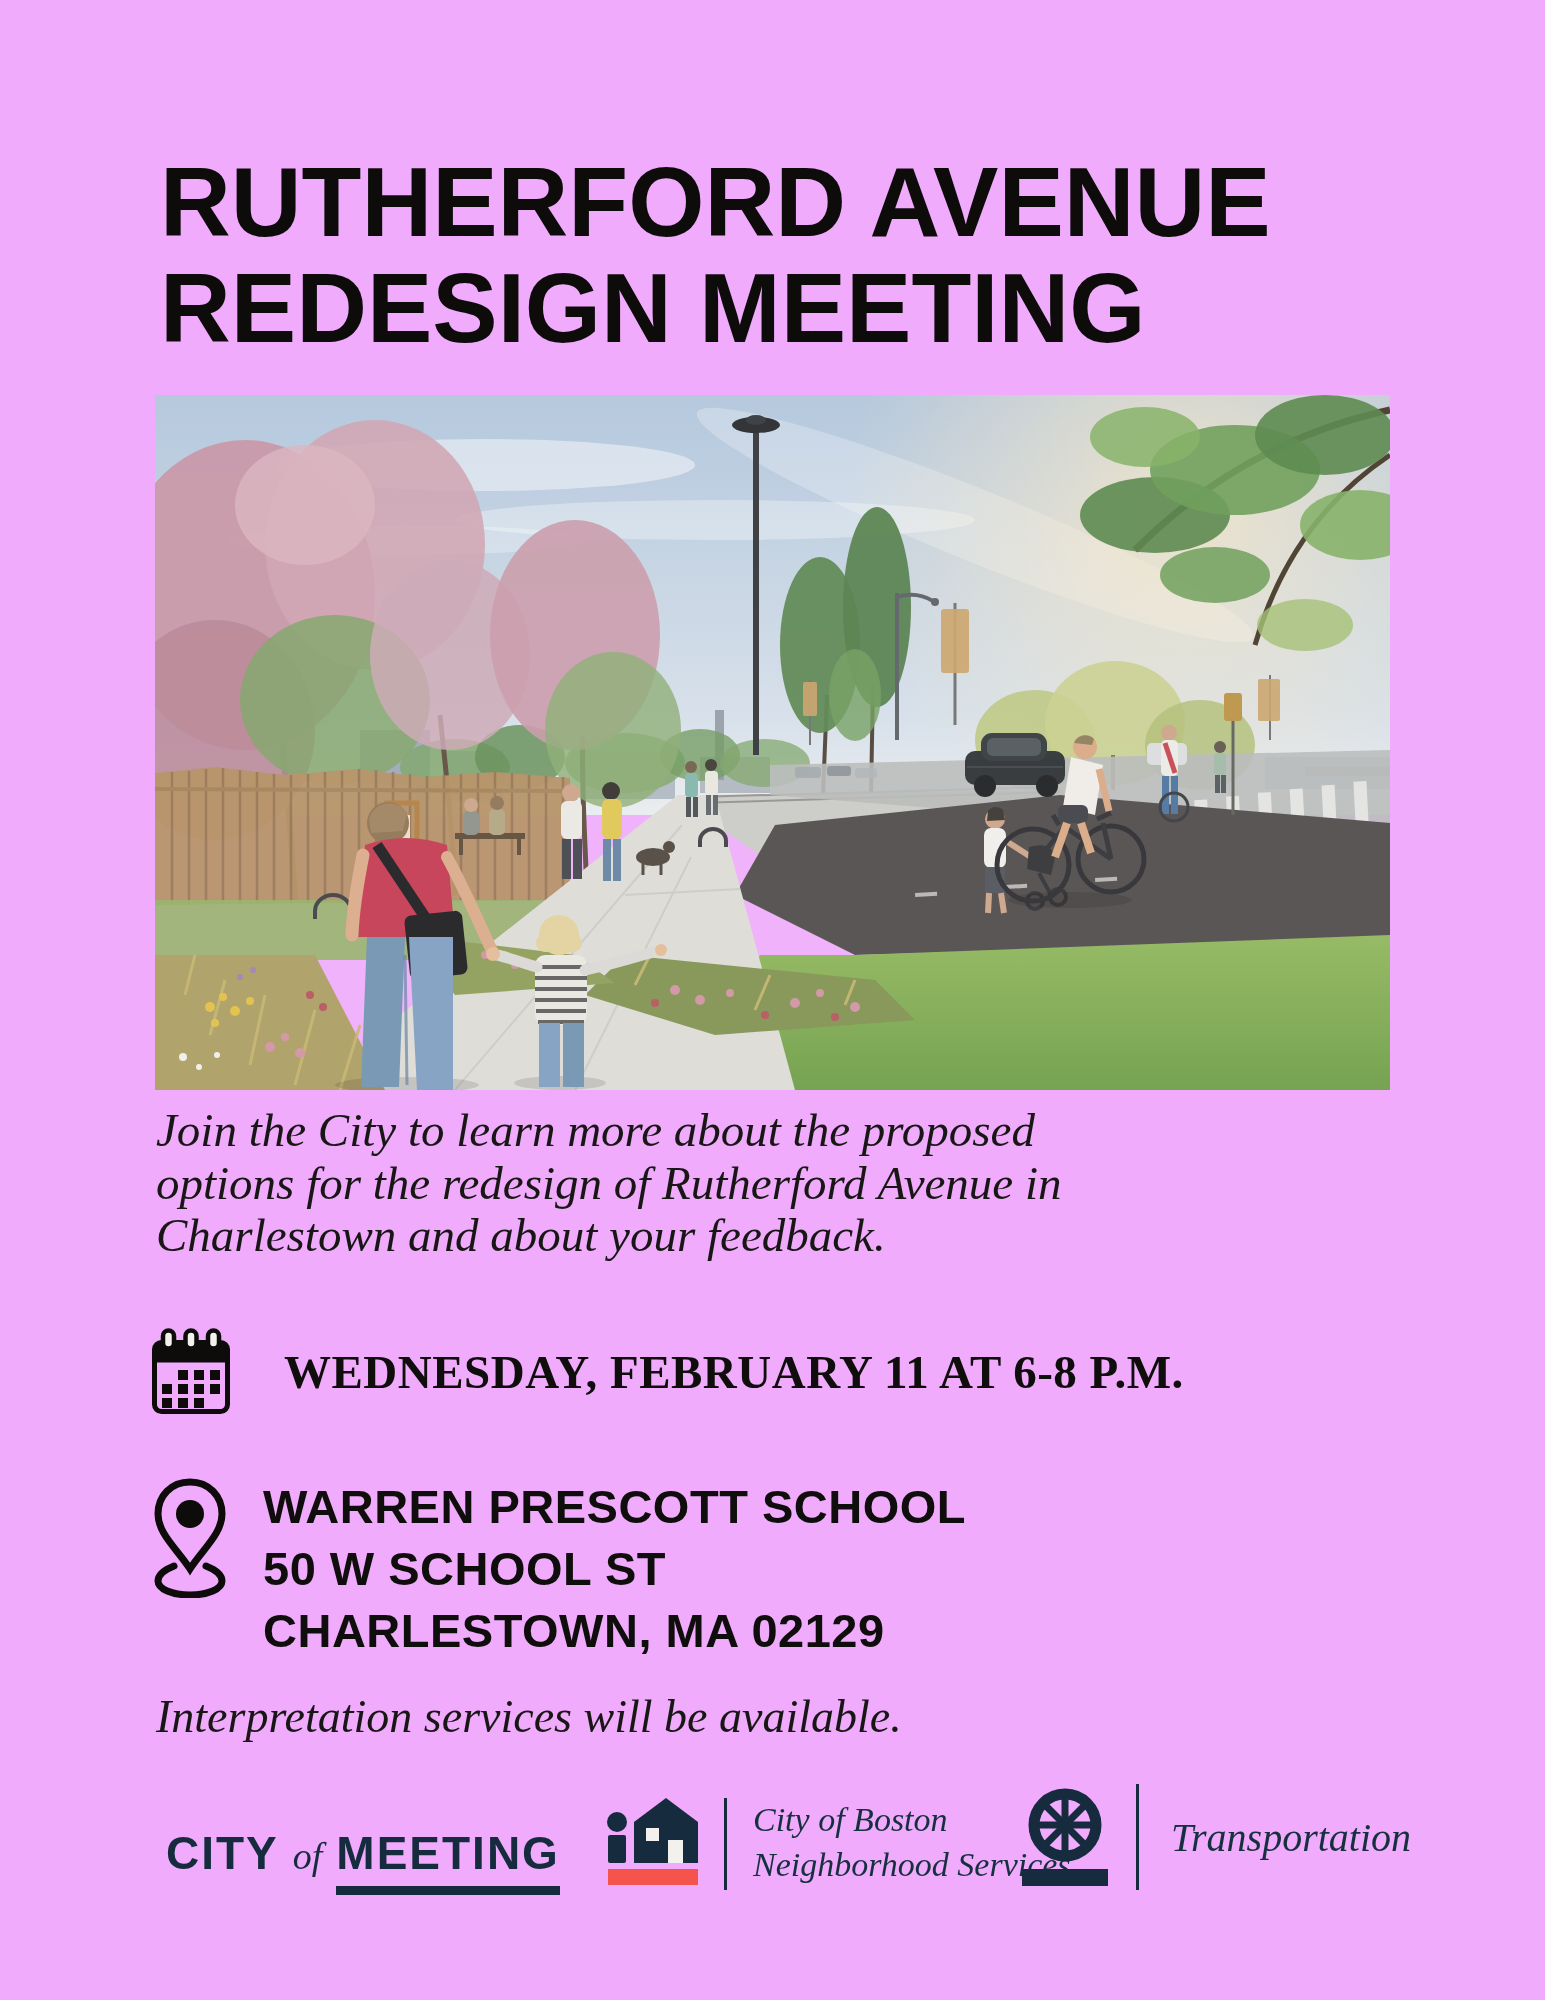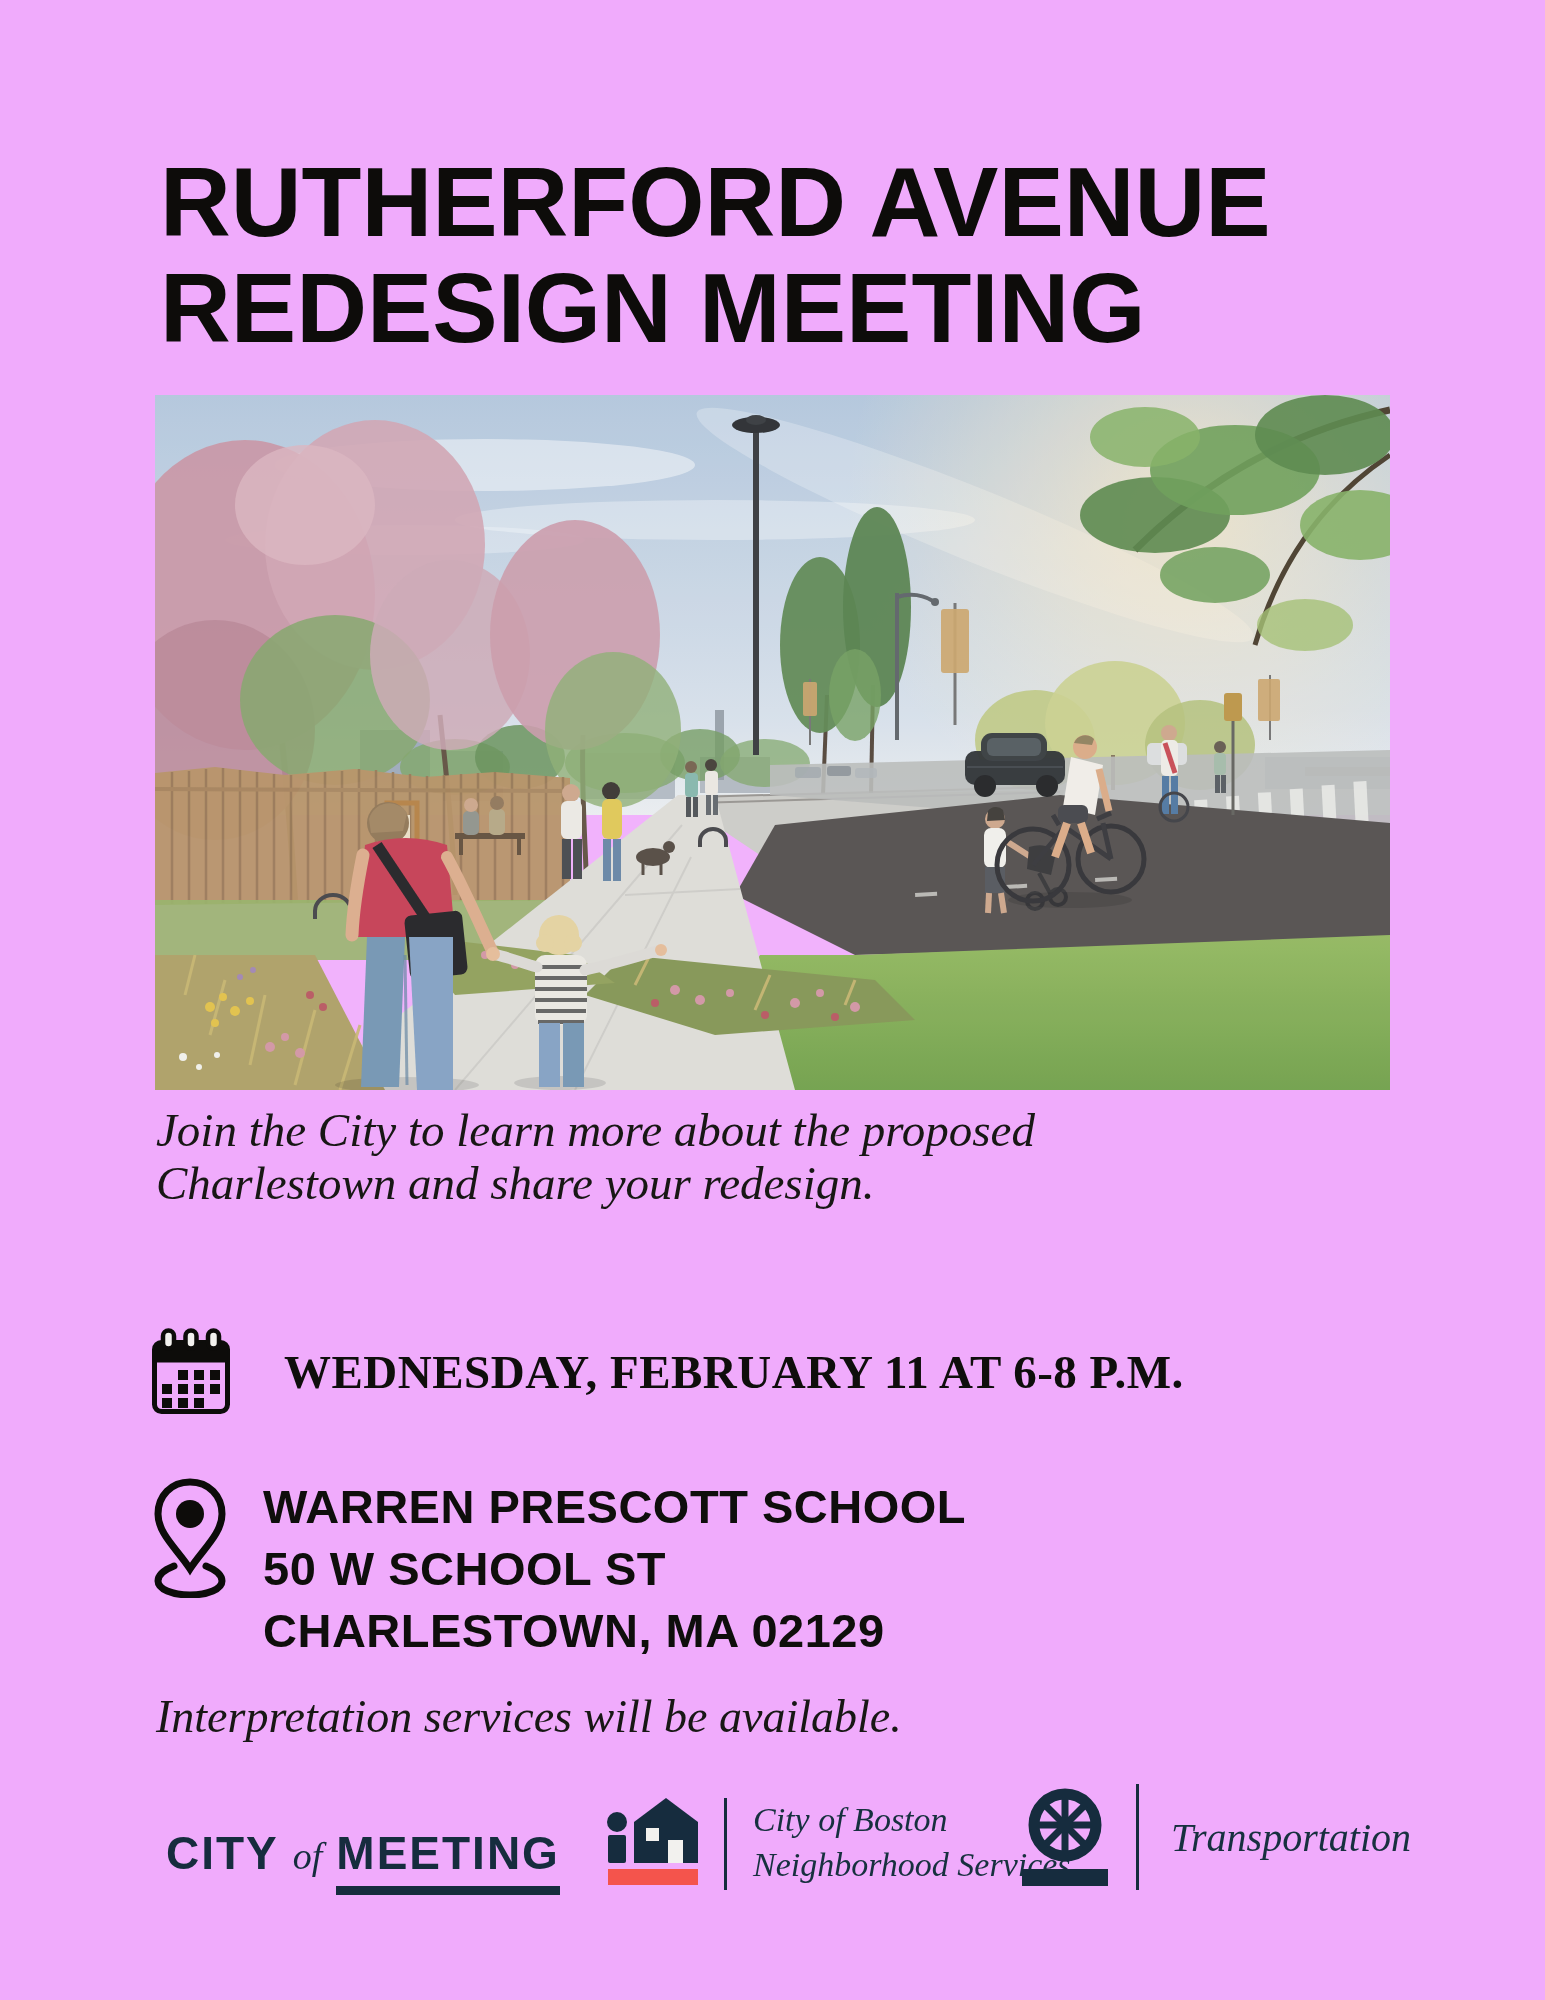--- a/index.html
+++ b/index.html
@@ -391,21 +391,22 @@
         <rect x="384" y="628" width="21" height="64" fill="#7d9cc0"></rect>
         <rect x="408" y="628" width="21" height="64" fill="#6c8fae"></rect>
       </g>
 
       <rect x="0" y="0" width="1235" height="695" fill="#ffffff" opacity="0.09"></rect>
     </svg>
   </div>
 
   <p class="intro">
     <span>Join the City to learn more about the proposed</span>
-    <span>Charlestown and share your redesign.</span>
+    <span>options for the redesign of Rutherford Avenue in</span>
+    <span>Charlestown and about your feedback.</span>
   </p>
 
   <div class="info-row event-row">
     <svg class="info-icon" width="82" height="88" viewBox="0 0 82 88">
       <rect x="4.5" y="14.5" width="73" height="69" rx="7" fill="none" stroke="#0d0c0a" stroke-width="5"></rect>
       <path d="M4.5,21.5 a7,7 0 0 1 7,-7 h59 a7,7 0 0 1 7,7 v13 h-73 z" fill="#0d0c0a"></path>
       <rect x="13" y="2.5" width="11" height="18" rx="5.5" fill="#f2f1ee" stroke="#0d0c0a" stroke-width="4.5"></rect>
       <rect x="35.5" y="2.5" width="11" height="18" rx="5.5" fill="#f2f1ee" stroke="#0d0c0a" stroke-width="4.5"></rect>
       <rect x="58" y="2.5" width="11" height="18" rx="5.5" fill="#f2f1ee" stroke="#0d0c0a" stroke-width="4.5"></rect>
       <g fill="#0d0c0a">

